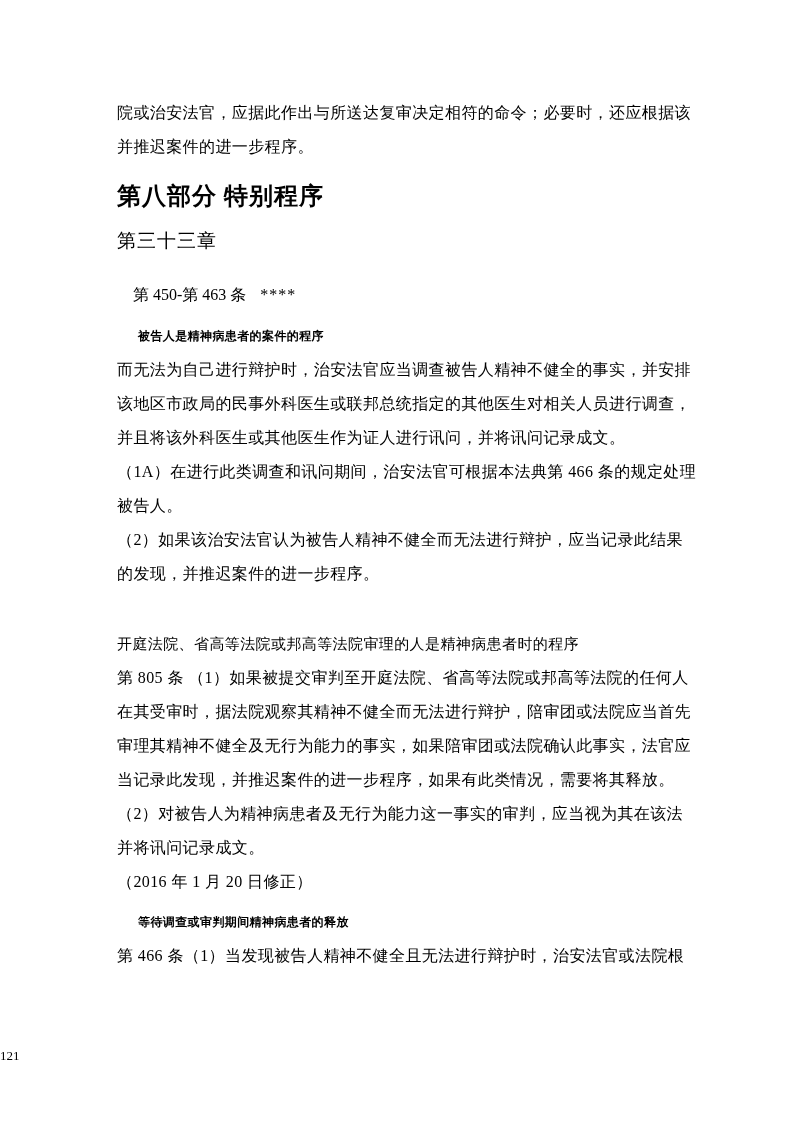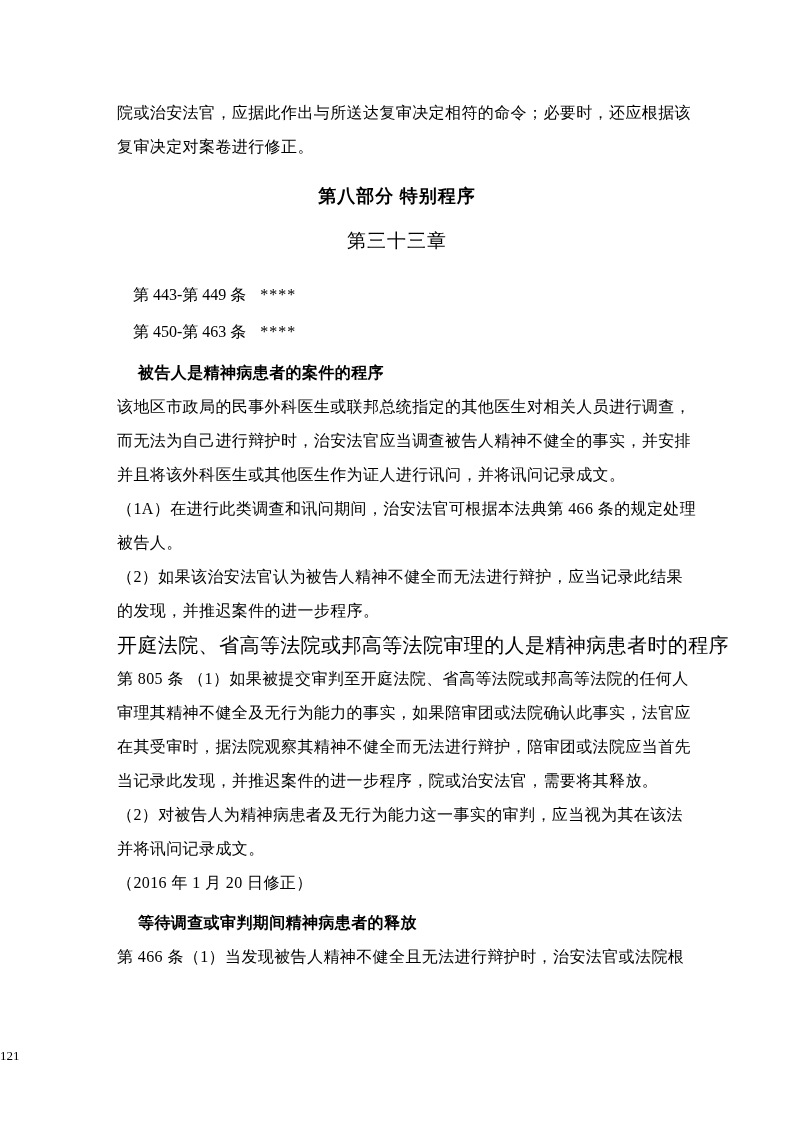--- a/index.html
+++ b/index.html
@@ -25,61 +25,61 @@
   }
   .paragraph { margin: 0; }
   .para-line {
     font-size: 16px;
     line-height: 34px;
     height: 34px;
     white-space: nowrap;
     letter-spacing: 0.4px;
   }
   .plain-subheading {
-    font-size: 20px;
+    font-size: 15px;
     line-height: 34px;
     height: 34px;
     white-space: nowrap;
     letter-spacing: 0.4px;
+    margin-top: 36px;
   }
   .part-heading {
     margin-top: 10px;
-    font-size: 18px;
+    font-size: 24px;
     font-weight: bold;
-    text-align: center;
+    text-align: left;
     line-height: 44px;
     height: 44px;
     letter-spacing: 1px;
   }
   .chapter-heading {
     margin-top: 2px;
     font-size: 19px;
     font-weight: normal;
-    text-align: center;
     line-height: 42px;
     height: 42px;
     letter-spacing: 1px;
   }
   .article-ref + .chapter-heading { margin-top: 4px; }
   .chapter-heading + .article-ref { margin-top: 14px; }
   .article-ref {
     padding-left: 16px;
     font-size: 16px;
     line-height: 37px;
     height: 37px;
     white-space: nowrap;
   }
   .article-ref .stars {
     margin-left: 14px;
     letter-spacing: 1px;
   }
   .bold-subheading {
     margin-top: 6px;
     padding-left: 21px;
-    font-size: 16px;
+    font-size: 12px;
     font-weight: bold;
     line-height: 34px;
     height: 34px;
     white-space: nowrap;
     letter-spacing: 0.4px;
   }
   .page-number {
     position: absolute;
     left: 0;
     right: 0;
@@ -89,46 +89,45 @@
     line-height: 20px;
   }
 </style>
 </head>
 <body>
 
 <div class="page">
   <main class="content" id="page-body">
       <div class="paragraph">
         <div class="para-line">院或治安法官，应据此作出与所送达复审决定相符的命令；必要时，还应根据该</div>
-        <div class="para-line">复审决定对案卷进行修正。</div>
+        <div class="para-line">并推迟案件的进一步程序。</div>
       </div>
       <div class="part-heading">第八部分 特别程序</div>
       <div class="chapter-heading">第三十三章</div>
-      <div class="article-ref"><span>第 443-第 449 条</span><span class="stars">****</span></div>
       <div class="article-ref"><span>第 450-第 463 条</span><span class="stars">****</span></div>
       <div class="bold-subheading">被告人是精神病患者的案件的程序</div>
       <div class="paragraph">
+        <div class="para-line">而无法为自己进行辩护时，治安法官应当调查被告人精神不健全的事实，并安排</div>
         <div class="para-line">该地区市政局的民事外科医生或联邦总统指定的其他医生对相关人员进行调查，</div>
-        <div class="para-line">而无法为自己进行辩护时，治安法官应当调查被告人精神不健全的事实，并安排</div>
         <div class="para-line">并且将该外科医生或其他医生作为证人进行讯问，并将讯问记录成文。</div>
       </div>
       <div class="paragraph">
         <div class="para-line">（1A）在进行此类调查和讯问期间，治安法官可根据本法典第 466 条的规定处理</div>
         <div class="para-line">被告人。</div>
       </div>
       <div class="paragraph">
         <div class="para-line">（2）如果该治安法官认为被告人精神不健全而无法进行辩护，应当记录此结果</div>
         <div class="para-line">的发现，并推迟案件的进一步程序。</div>
       </div>
       <div class="plain-subheading">开庭法院、省高等法院或邦高等法院审理的人是精神病患者时的程序</div>
       <div class="paragraph">
         <div class="para-line">第 805 条 （1）如果被提交审判至开庭法院、省高等法院或邦高等法院的任何人</div>
+        <div class="para-line">在其受审时，据法院观察其精神不健全而无法进行辩护，陪审团或法院应当首先</div>
         <div class="para-line">审理其精神不健全及无行为能力的事实，如果陪审团或法院确认此事实，法官应</div>
-        <div class="para-line">在其受审时，据法院观察其精神不健全而无法进行辩护，陪审团或法院应当首先</div>
-        <div class="para-line">当记录此发现，并推迟案件的进一步程序，院或治安法官，需要将其释放。</div>
+        <div class="para-line">当记录此发现，并推迟案件的进一步程序，如果有此类情况，需要将其释放。</div>
       </div>
       <div class="paragraph">
         <div class="para-line">（2）对被告人为精神病患者及无行为能力这一事实的审判，应当视为其在该法</div>
         <div class="para-line">并将讯问记录成文。</div>
       </div>
       <div class="paragraph">
         <div class="para-line">（2016 年 1 月 20 日修正）</div>
       </div>
       <div class="bold-subheading">等待调查或审判期间精神病患者的释放</div>
       <div class="paragraph">

